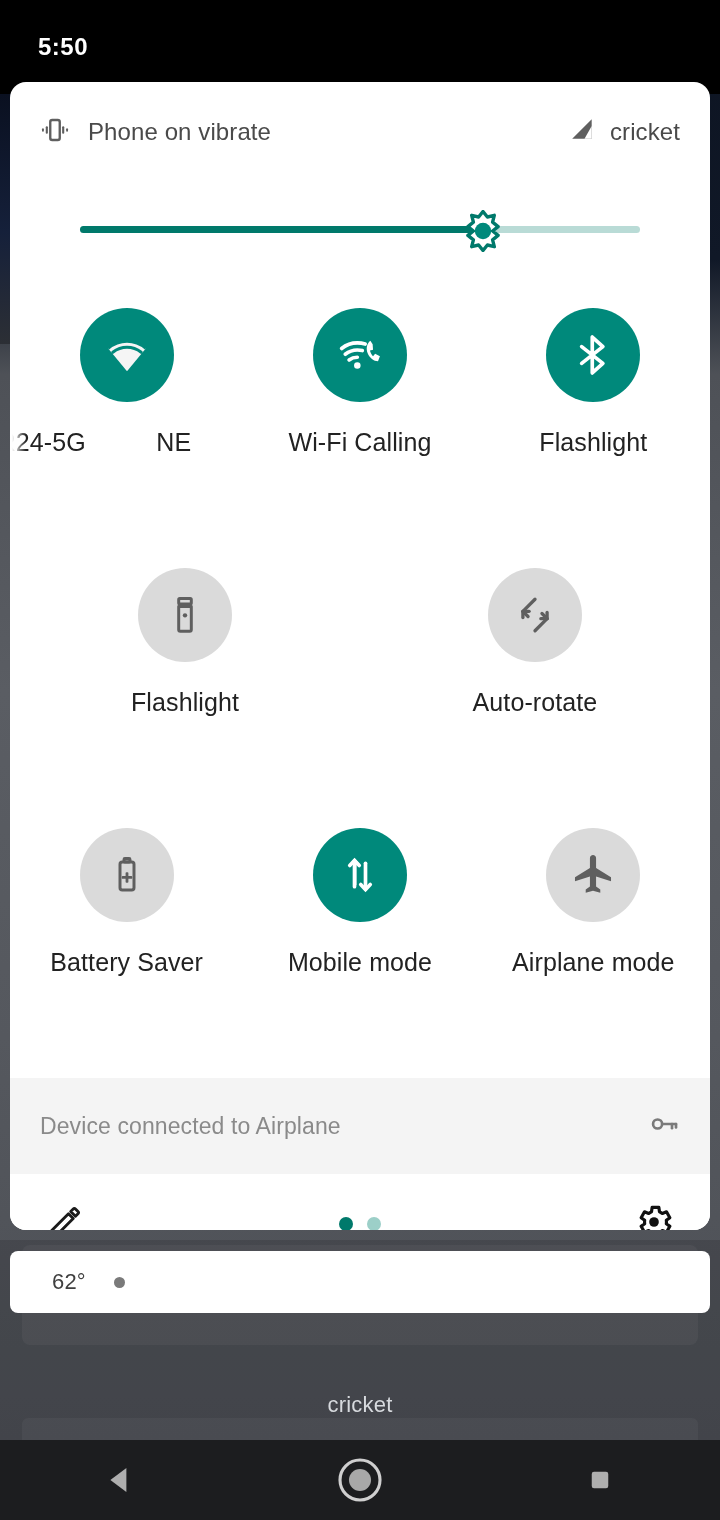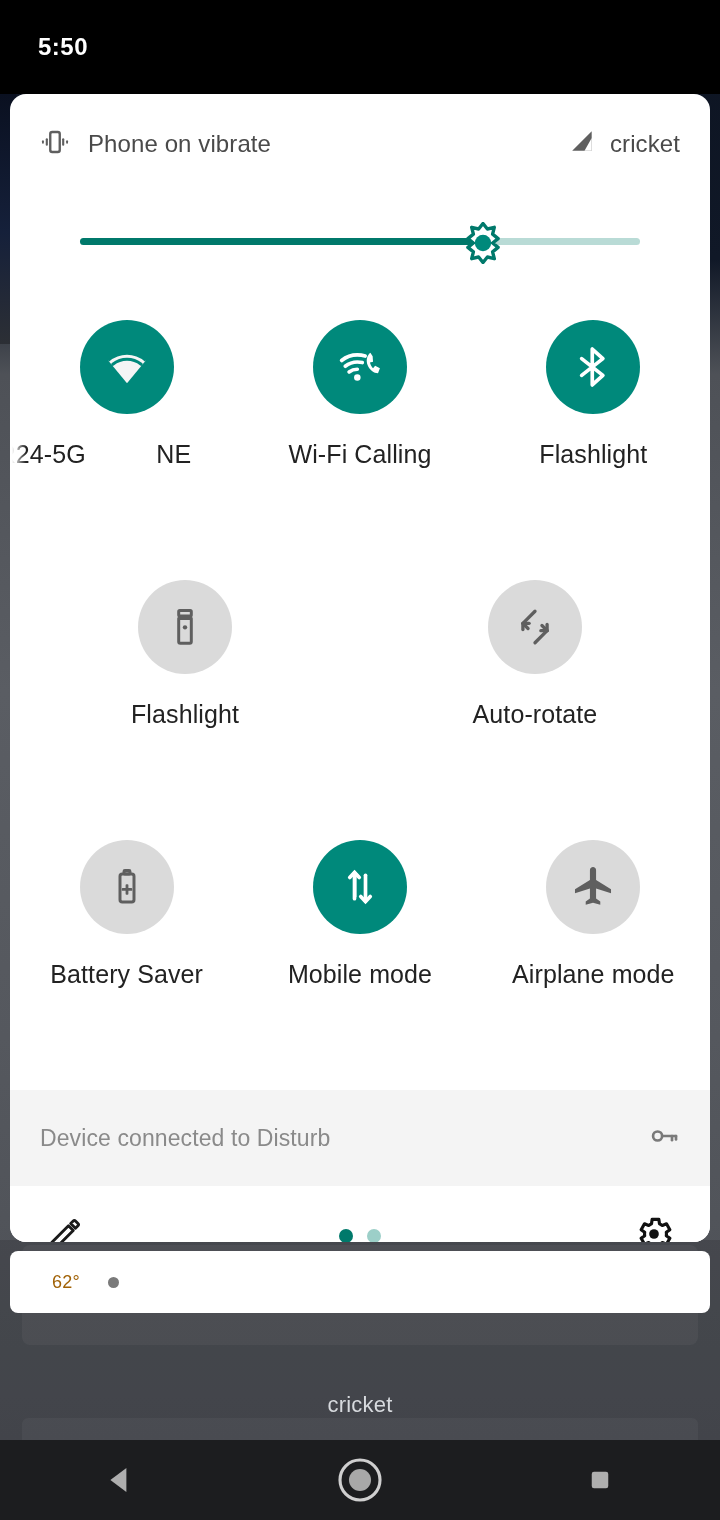--- a/index.html
+++ b/index.html
@@ -52,21 +52,21 @@
     position:absolute; left:0; top:0; width:720px; height:94px;
     background:#000; display:flex; align-items:center;
   }
   #status-clock {
     margin-left:38px; color:#fff; font-size:24px; font-weight:bold;
     letter-spacing:.5px;
   }
 
   
   #qs-panel {
-    position:absolute; left:10px; top:94px; width:700px; height:1148px;
+    position:absolute; left:10px; top:82px; width:700px; height:1148px;
     background:#fff; border-radius:16px; overflow:hidden;
   }
 
   
   #qs-header {
     position:relative; height:100px; display:flex; align-items:center;
     padding:0 30px;
   }
   #ringer-group { display:flex; align-items:center; gap:18px; }
   .ringer-label { font-size:24px; color:#4a4a4a; letter-spacing:.1px; }
@@ -147,21 +147,21 @@
   .dot.active   { background:#00796b; }
   .dot.inactive { background:#9ccfc8; }
   #settings-gear { margin-left:auto; }
 
   
   #weather-card {
     position:absolute; left:10px; top:1251px; width:700px; height:62px;
     background:#fff; border-radius:8px;
     display:flex; align-items:center; padding-left:42px; gap:28px;
   }
-  #weather-temp { font-size:18px; color:#a16207; letter-spacing:.2px; }
+  #weather-temp { font-size:22px; color:#404040; letter-spacing:.2px; }
   #weather-dot  { width:11px; height:11px; border-radius:50%; background:#7a7a7a; }
 
   
   #nav-bar {
     position:absolute; left:0; top:1440px; width:720px; height:80px;
     background:#1c1d1f; display:flex; align-items:center;
     justify-content:space-around;
   }
   .nav-btn { display:flex; align-items:center; justify-content:center;
              width:110px; height:80px; }
@@ -335,21 +335,21 @@
             <path d="M21.4 15.2 L21.4 13.2 L13.6 8.4 L13.6 3.2 C13.6 2.3 12.9 1.6 12.0 1.6 C11.1 1.6 10.4 2.3 10.4 3.2 L10.4 8.4 L2.6 13.2 L2.6 15.2 L10.4 12.8 L10.4 18.0 L8.2 19.6 L8.2 21.2 L12.0 20.2 L15.8 21.2 L15.8 19.6 L13.6 18.0 L13.6 12.8 Z" fill="#5f5f5f"></path>
           </svg>
         </div>
         <div class="tile-label">Airplane mode</div>
       </div>
     </div>
 
   </div>
 
   <div id="vpn-row">
-    <span id="vpn-text">Device connected to Disturb</span>
+    <span id="vpn-text">Device connected to Airplane</span>
     <span id="vpn-key">
       <svg width="32" height="32" viewBox="0 0 24 24">
         <g fill="none" stroke="#7a7a7a" stroke-width="2.0" stroke-linecap="round">
           <circle cx="7.2" cy="12.0" r="3.4"></circle>
           <path d="M10.6 12.0 L21.0 12.0"></path>
           <path d="M18.0 12.0 L18.0 15.2"></path>
           <path d="M21.0 12.0 L21.0 14.6"></path>
         </g>
       </svg>
     </span>

